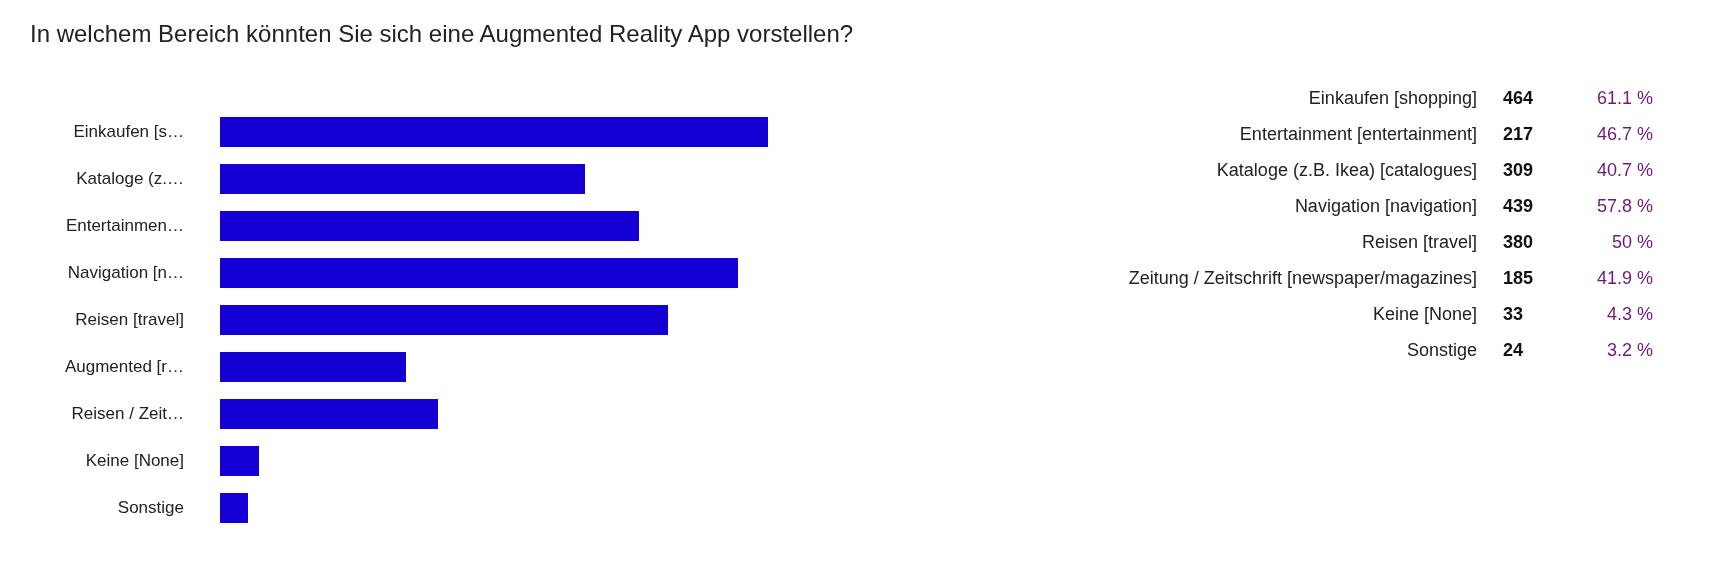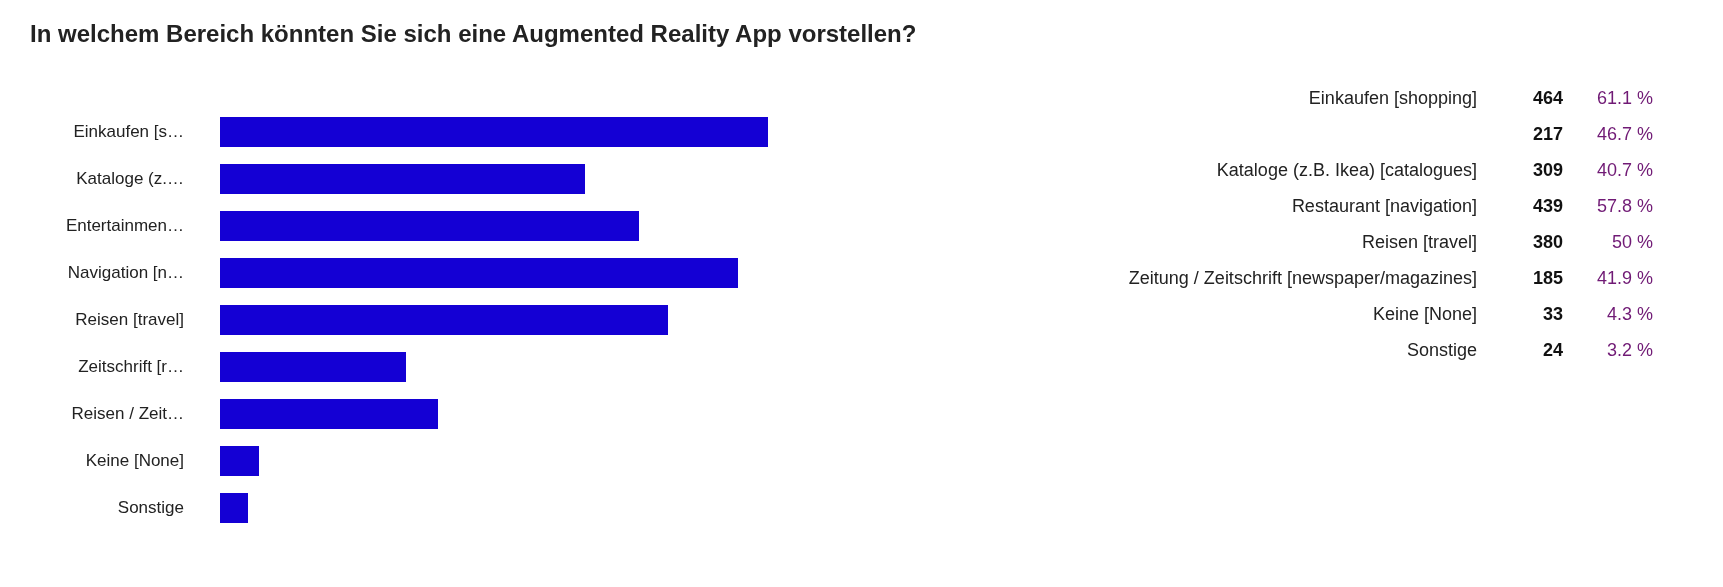--- a/index.html
+++ b/index.html
@@ -5,21 +5,21 @@
   * { box-sizing: border-box; }
   body {
     margin: 0;
     padding: 20px 30px;
     font-family: Arial, Helvetica, sans-serif;
     background: #fff;
     width: 1723px;
   }
   .title {
     font-size: 24px;
-    font-weight: bold;
+    font-weight: normal;
     color: #222;
     margin-bottom: 40px;
   }
   .content {
     display: flex;
     flex-direction: row;
     align-items: flex-start;
   }
   .chart-area {
     width: 920px;
@@ -64,21 +64,20 @@
     height: 36px;
     font-size: 18px;
   }
   .t-label {
     text-align: left;
     color: #222;
     padding-right: 26px;
   }
   .t-count {
     width: 60px;
-    text-align: right;
     font-weight: bold;
     color: #111;
   }
   .t-pct {
     width: 90px;
     text-align: right;
     color: #701a75;
   }
 </style>
 </head>
@@ -113,21 +112,21 @@
           <div class="bar-fill" style="width: 70.9591%; background: rgb(20, 0, 212);"></div>
         </div>
     </div>
     <div class="bar-row">
       <div class="bar-label">Reisen [travel]</div>
       <div class="bar-track">
           <div class="bar-fill" style="width: 61.4224%; background: rgb(20, 0, 212);"></div>
         </div>
     </div>
     <div class="bar-row">
-      <div class="bar-label">Zeitschrift [r…</div>
+      <div class="bar-label">Augmented [r…</div>
       <div class="bar-track">
           <div class="bar-fill" style="width: 25.5388%; background: rgb(20, 0, 212);"></div>
         </div>
     </div>
     <div class="bar-row">
       <div class="bar-label">Reisen / Zeit…</div>
       <div class="bar-track">
           <div class="bar-fill" style="width: 29.903%; background: rgb(20, 0, 212);"></div>
         </div>
     </div>
@@ -145,30 +144,31 @@
     </div>
   </div>
 
   <div class="table-area">
     <div class="table-row">
       <div class="t-label">Einkaufen [shopping]</div>
       <div class="t-count">464</div>
       <div class="t-pct">61.1 %</div>
     </div>
     <div class="table-row">
+      <div class="t-label">Entertainment [entertainment]</div>
       <div class="t-count">217</div>
       <div class="t-pct">46.7 %</div>
     </div>
     <div class="table-row">
       <div class="t-label">Kataloge (z.B. Ikea) [catalogues]</div>
       <div class="t-count">309</div>
       <div class="t-pct">40.7 %</div>
     </div>
     <div class="table-row">
-      <div class="t-label">Restaurant [navigation]</div>
+      <div class="t-label">Navigation [navigation]</div>
       <div class="t-count">439</div>
       <div class="t-pct">57.8 %</div>
     </div>
     <div class="table-row">
       <div class="t-label">Reisen [travel]</div>
       <div class="t-count">380</div>
       <div class="t-pct">50 %</div>
     </div>
     <div class="table-row">
       <div class="t-label">Zeitung / Zeitschrift [newspaper/magazines]</div>

